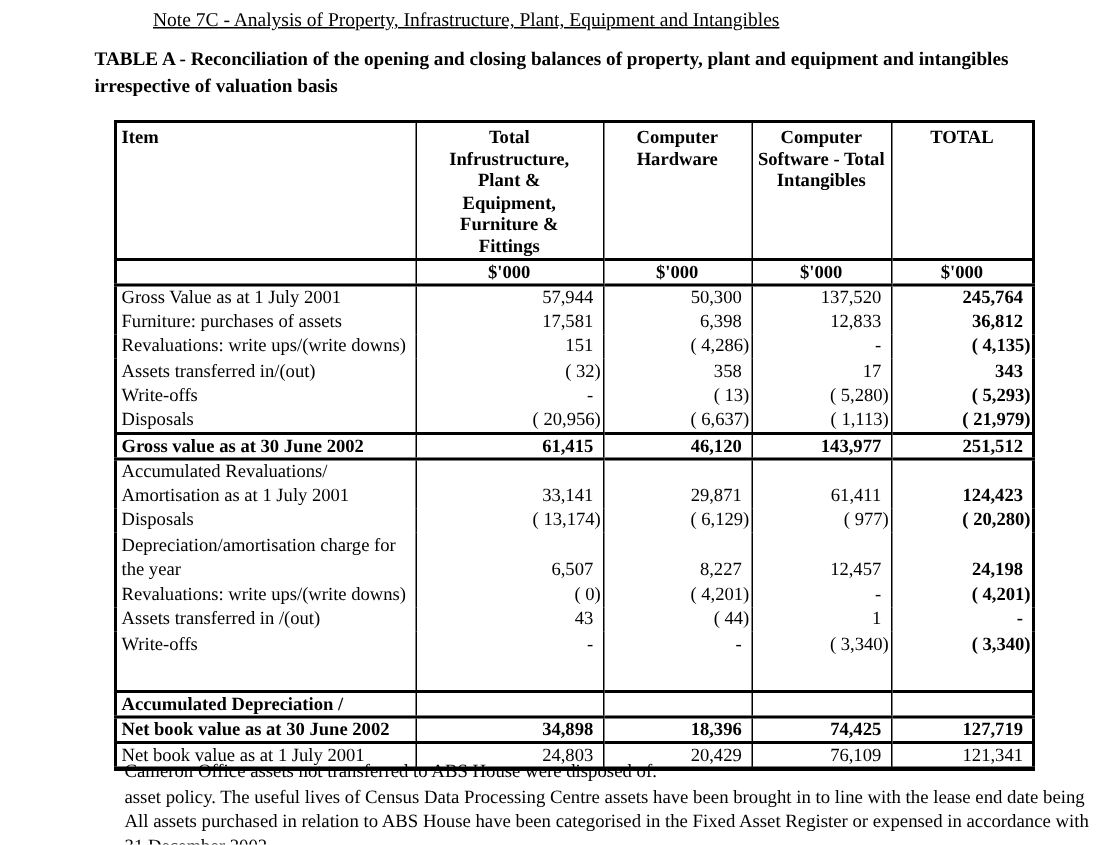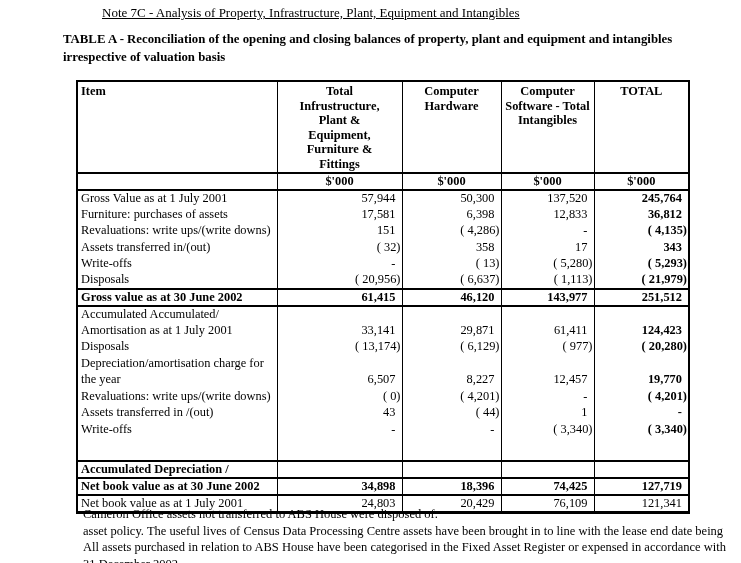--- a/index.html
+++ b/index.html
@@ -178,21 +178,21 @@
         <td class="val paren b">( 21,979)</td>
       </tr>
       <tr class="r bold bt bb">
         <td class="lbl">Gross value as at 30 June 2002</td>
         <td class="val">61,415</td>
         <td class="val">46,120</td>
         <td class="val">143,977</td>
         <td class="val b">251,512</td>
       </tr>
       <tr class="r">
-        <td class="lbl">Accumulated Accumulated/</td>
+        <td class="lbl">Accumulated Revaluations/</td>
         <td class="val"></td>
         <td class="val"></td>
         <td class="val"></td>
         <td class="val"></td>
       </tr>
       <tr class="r">
         <td class="lbl">Amortisation as at 1 July 2001</td>
         <td class="val">33,141</td>
         <td class="val">29,871</td>
         <td class="val">61,411</td>
@@ -210,21 +210,21 @@
         <td class="val"></td>
         <td class="val"></td>
         <td class="val"></td>
         <td class="val"></td>
       </tr>
       <tr class="r">
         <td class="lbl">the year</td>
         <td class="val">6,507</td>
         <td class="val">8,227</td>
         <td class="val">12,457</td>
-        <td class="val b">19,770</td>
+        <td class="val b">24,198</td>
       </tr>
       <tr class="r">
         <td class="lbl">Revaluations: write ups/(write downs)</td>
         <td class="val paren">( 0)</td>
         <td class="val paren">( 4,201)</td>
         <td class="val">-</td>
         <td class="val paren b">( 4,201)</td>
       </tr>
       <tr class="r">
         <td class="lbl">Assets transferred in /(out)</td>

